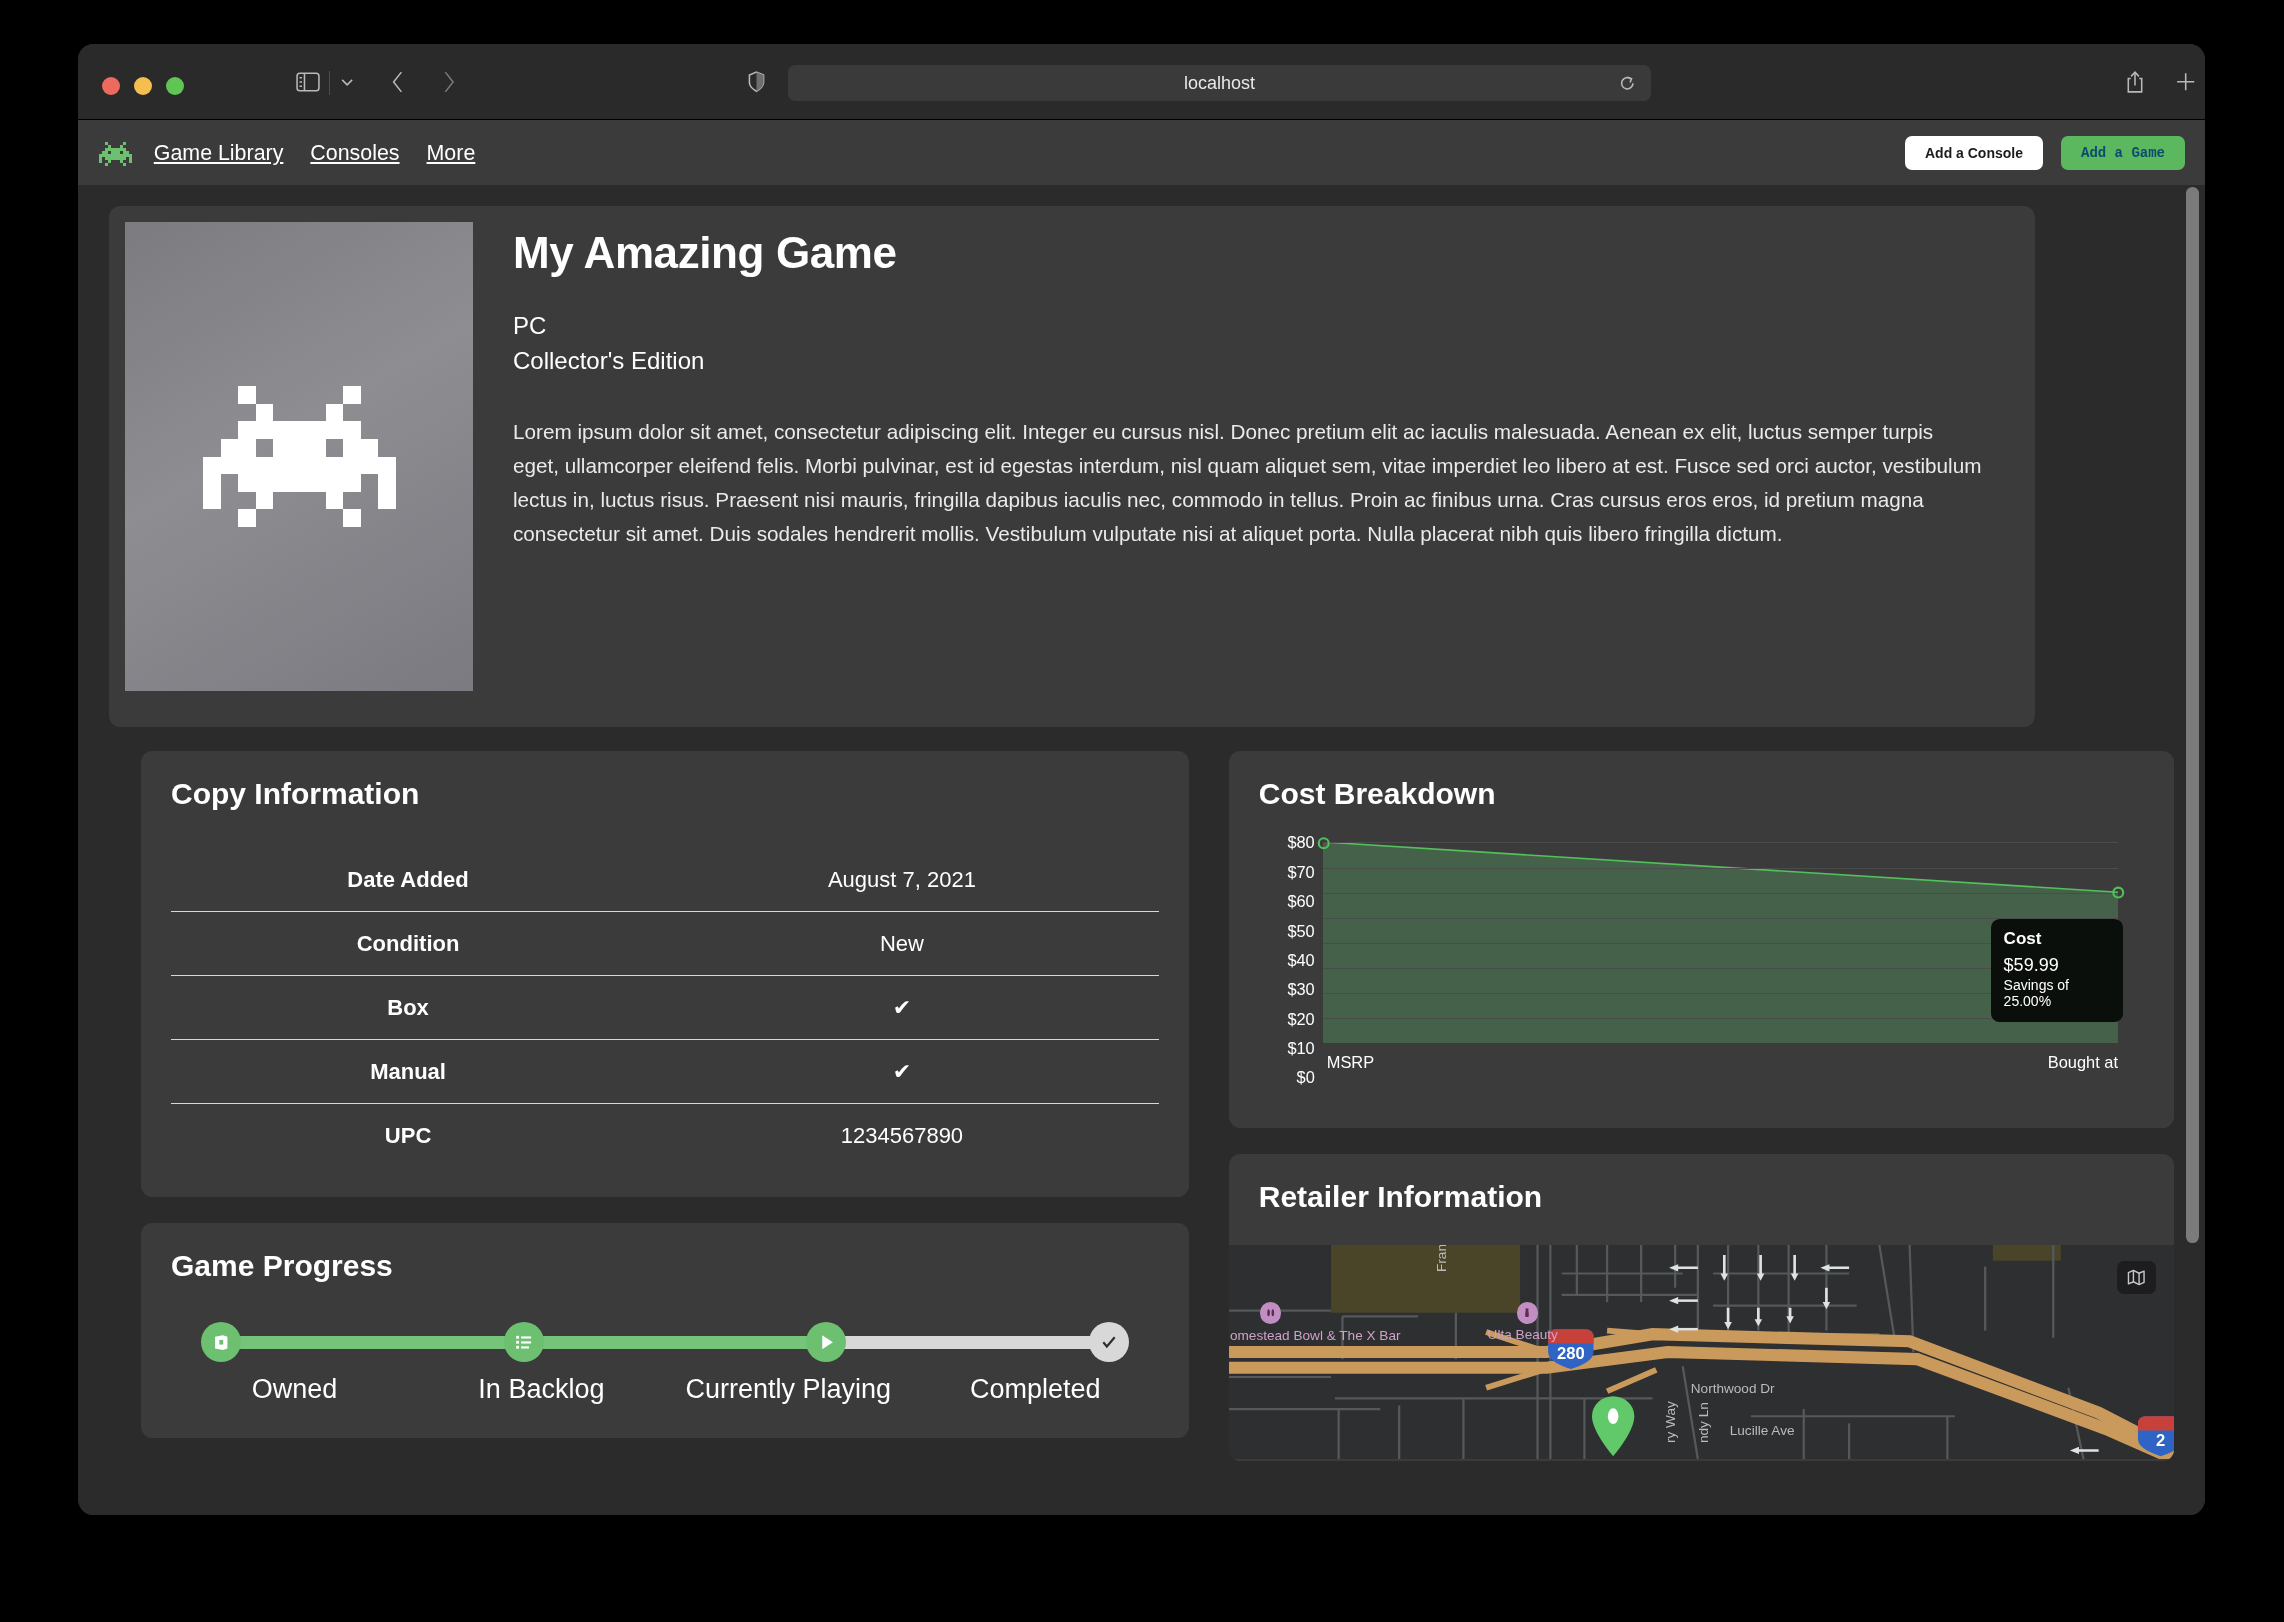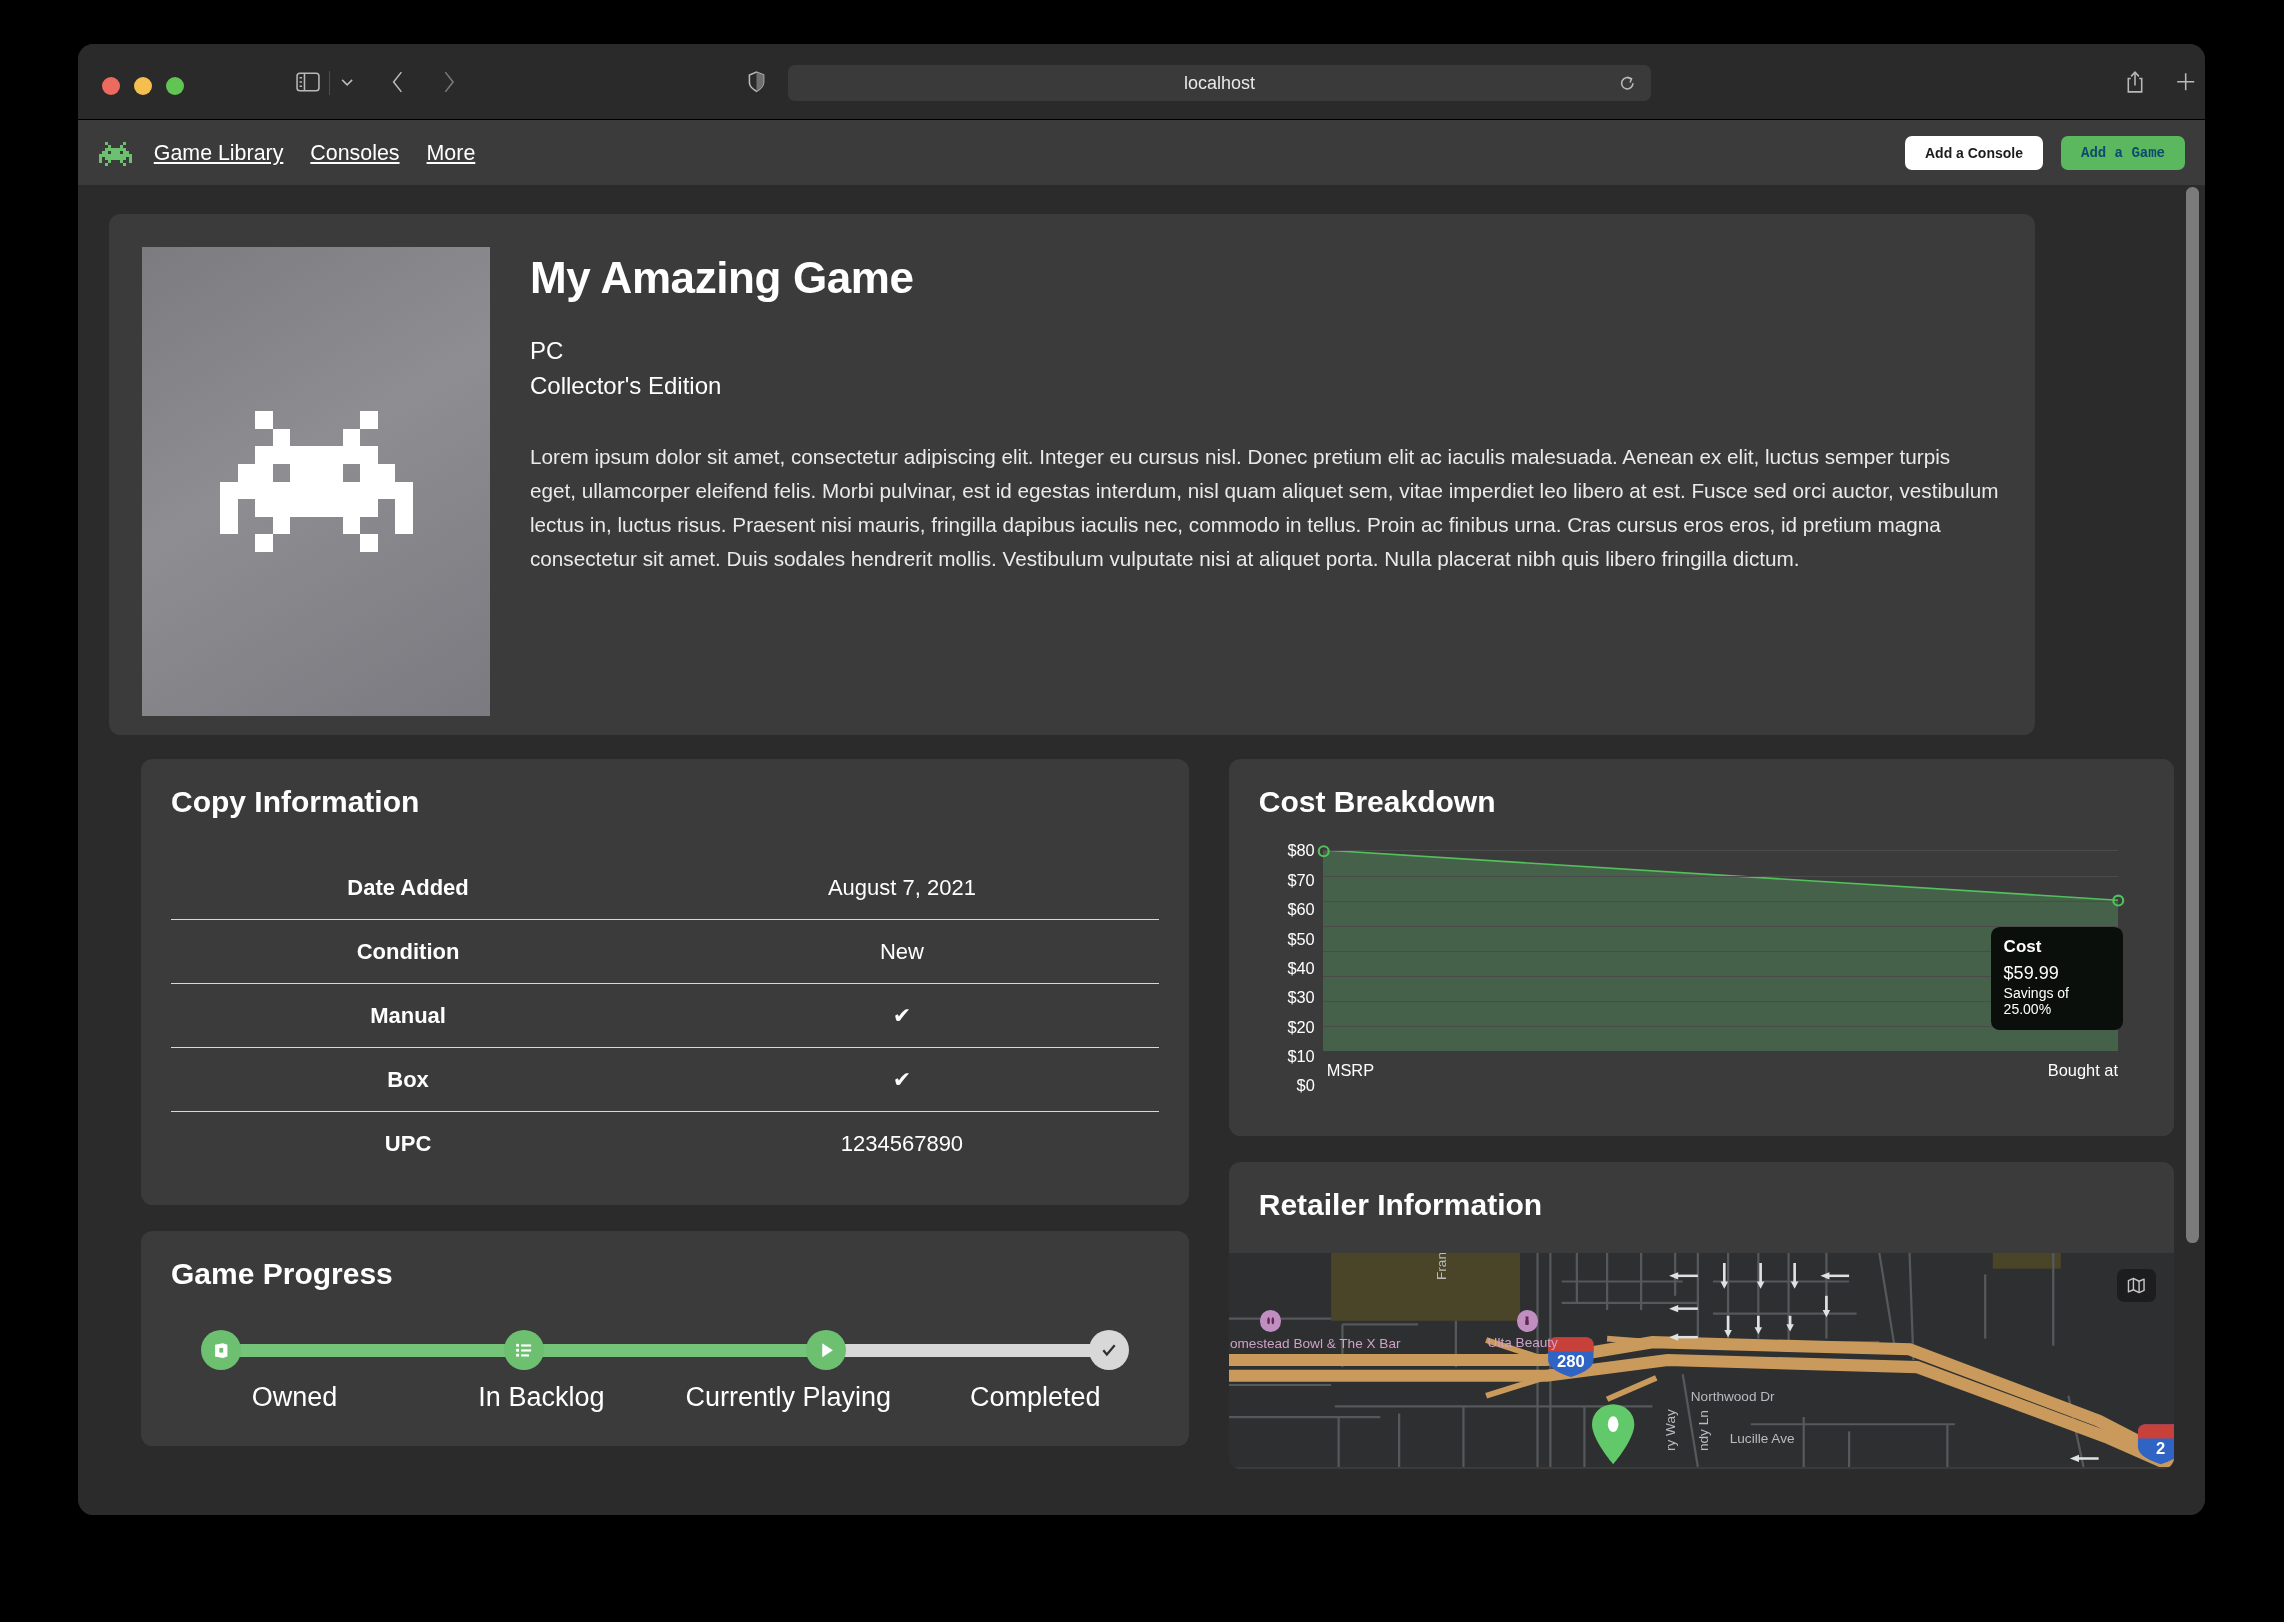--- a/index.html
+++ b/index.html
@@ -80,21 +80,21 @@
   #page {
     position:absolute; left:0; top:141px;
     width:2127px; height:1330px;
     background:#2b2b2b;
     padding:21.4px 31px 0 31px;
   }
 
   .card { background:#3b3b3b; border-radius:11.4px; }
 
   
-  #hero { width:1926px; height:521px; padding:33px; display:flex;margin-top:8px; }
+  #hero { width:1926px; height:521px; padding:16px; display:flex; }
   #cover {
     width:348px; height:469px; flex:none;
     background:linear-gradient(150deg,#7b7b80 0%,#8d8d92 45%,#7a7a80 100%);
     display:flex; align-items:center; justify-content:center;
   }
   #hero-info { padding-left:40px; padding-top:5.7px; }
   #game-title { color:#fff; font-size:44px; font-weight:bold; letter-spacing:-0.4px; }
   #platform { color:#fff; font-size:24px; margin-top:34px; }
   #edition  { color:#fff; font-size:24px; margin-top:7.1px; }
   #desc { color:#eaeaea; font-size:20.7px; line-height:34px; margin-top:40px; max-width:1469px; }
@@ -311,25 +311,25 @@
             <tbody>
                 <tr>
               <td class="k">Date Added</td>
               <td class="v">August 7, 2021</td>
             </tr>
             <tr>
               <td class="k">Condition</td>
               <td class="v">New</td>
             </tr>
             <tr>
-              <td class="k">Manual</td>
+              <td class="k">Box</td>
               <td class="v">✔</td>
             </tr>
             <tr>
-              <td class="k">Box</td>
+              <td class="k">Manual</td>
               <td class="v">✔</td>
             </tr>
             <tr>
               <td class="k">UPC</td>
               <td class="v">1234567890</td>
             </tr>
           </tbody>
             </table>
         </div>
 

